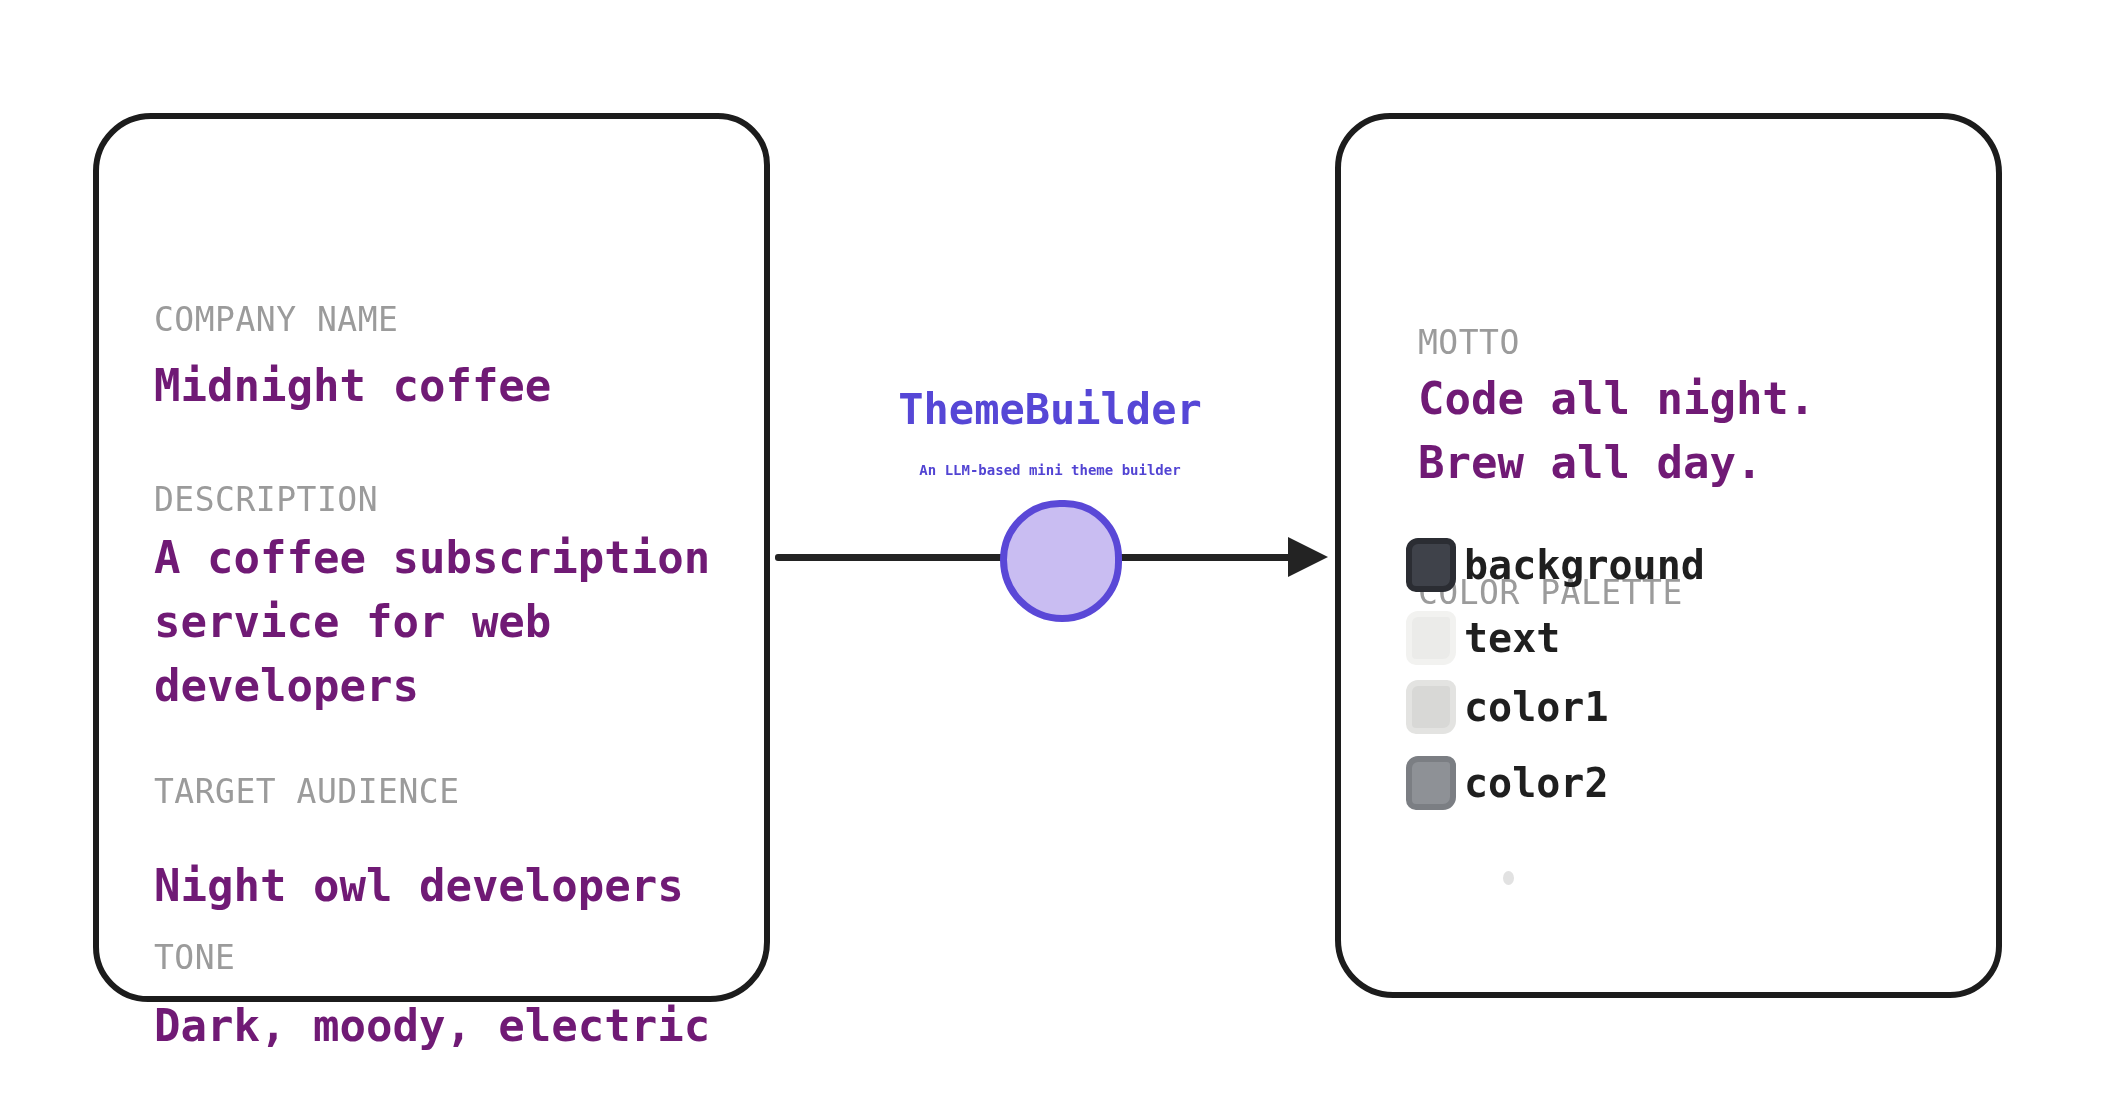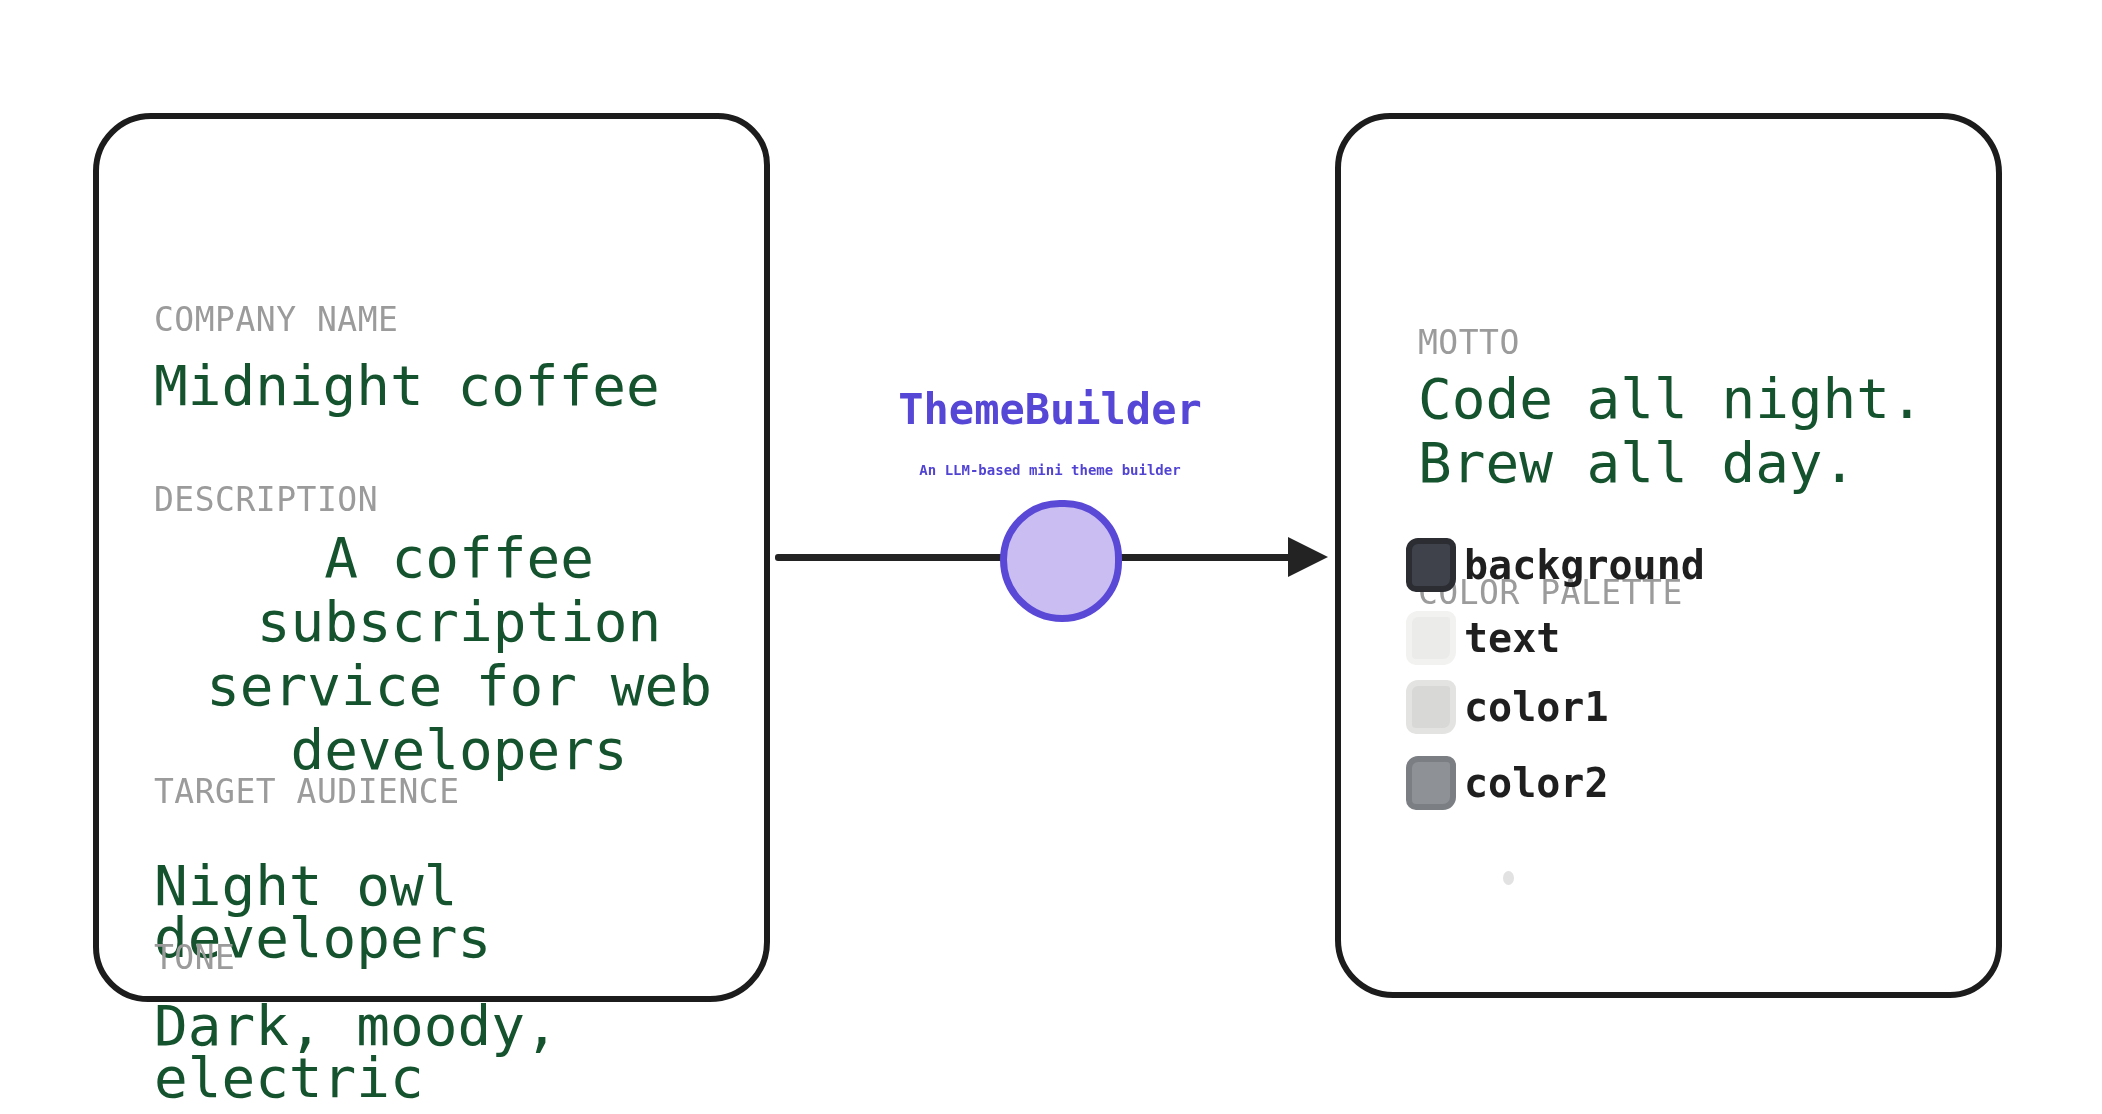--- a/index.html
+++ b/index.html
@@ -23,23 +23,23 @@
 
   .abs { position:absolute; white-space:pre-line; }
 
   .field-label {
     font-size:33px;
     color:#9b9b9b;
     letter-spacing:0.5px;
     line-height:40px;
   }
   .field-value {
-    font-size:56px;
-    font-weight:normal;
-    color:#14532d;
+    font-size:44px;
+    font-weight:bold;
+    color:#701a75;
     line-height:64px;
   }
 
   
   .proc-title {
     position:absolute;
     left:840px; top:389px; width:420px;
     text-align:center;
     font-size:42px; font-weight:bold; line-height:42px;
     color:#5647d6;
@@ -106,21 +106,21 @@
 </head>
 <body>
 
 <div class="canvas">
 
   <div class="card left">
     <div class="abs field-label" style="left:55px; top:181px;">COMPANY NAME</div>
     <div class="abs field-value" style="left:55px; top:241px; line-height:52px;">Midnight coffee</div>
 
     <div class="abs field-label" style="left:55px; top:361px;">DESCRIPTION</div>
-    <div class="abs field-value" style="left:55px; top:407px;text-align:center;">A coffee subscription
+    <div class="abs field-value" style="left:55px; top:407px;">A coffee subscription
 service for web
 developers</div>
 
     <div class="abs field-label" style="left:55px; top:653px;">TARGET AUDIENCE</div>
     <div class="abs field-value" style="left:55px; top:613px; line-height:52px; top:713px;margin-top:28px;">Night owl developers</div>
 
     <div class="abs field-label" style="left:55px; top:819px;">TONE</div>
     <div class="abs field-value" style="left:55px; top:881px; line-height:52px;">Dark, moody, electric</div>
   </div>
 

